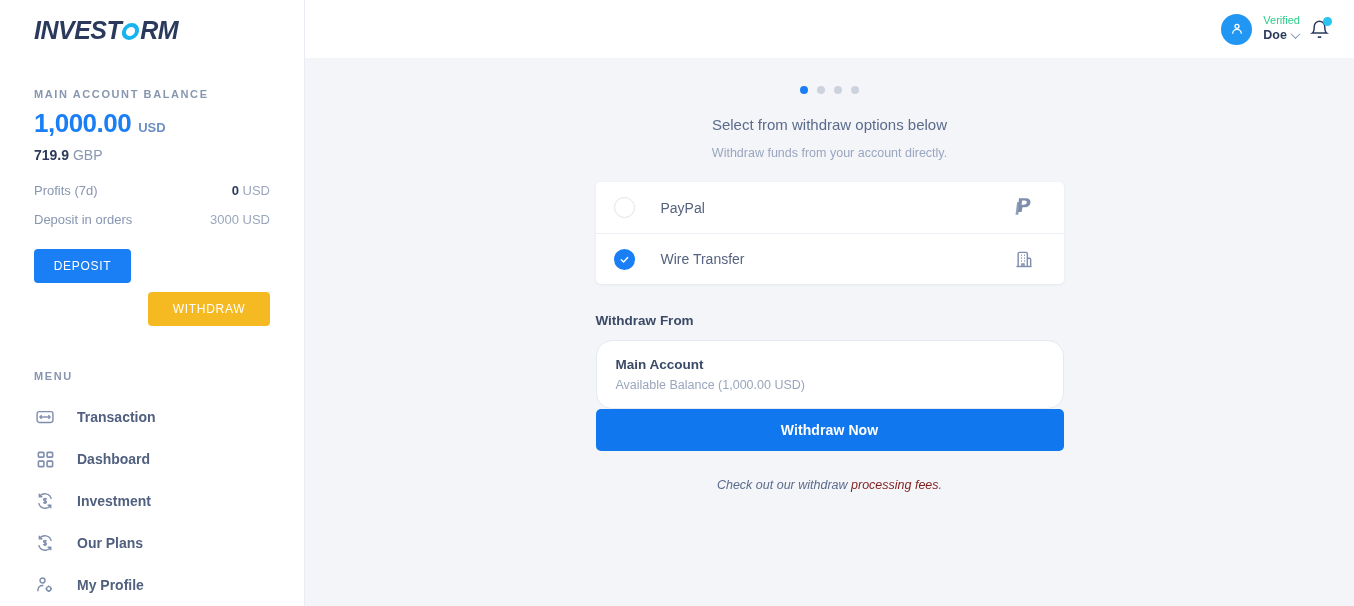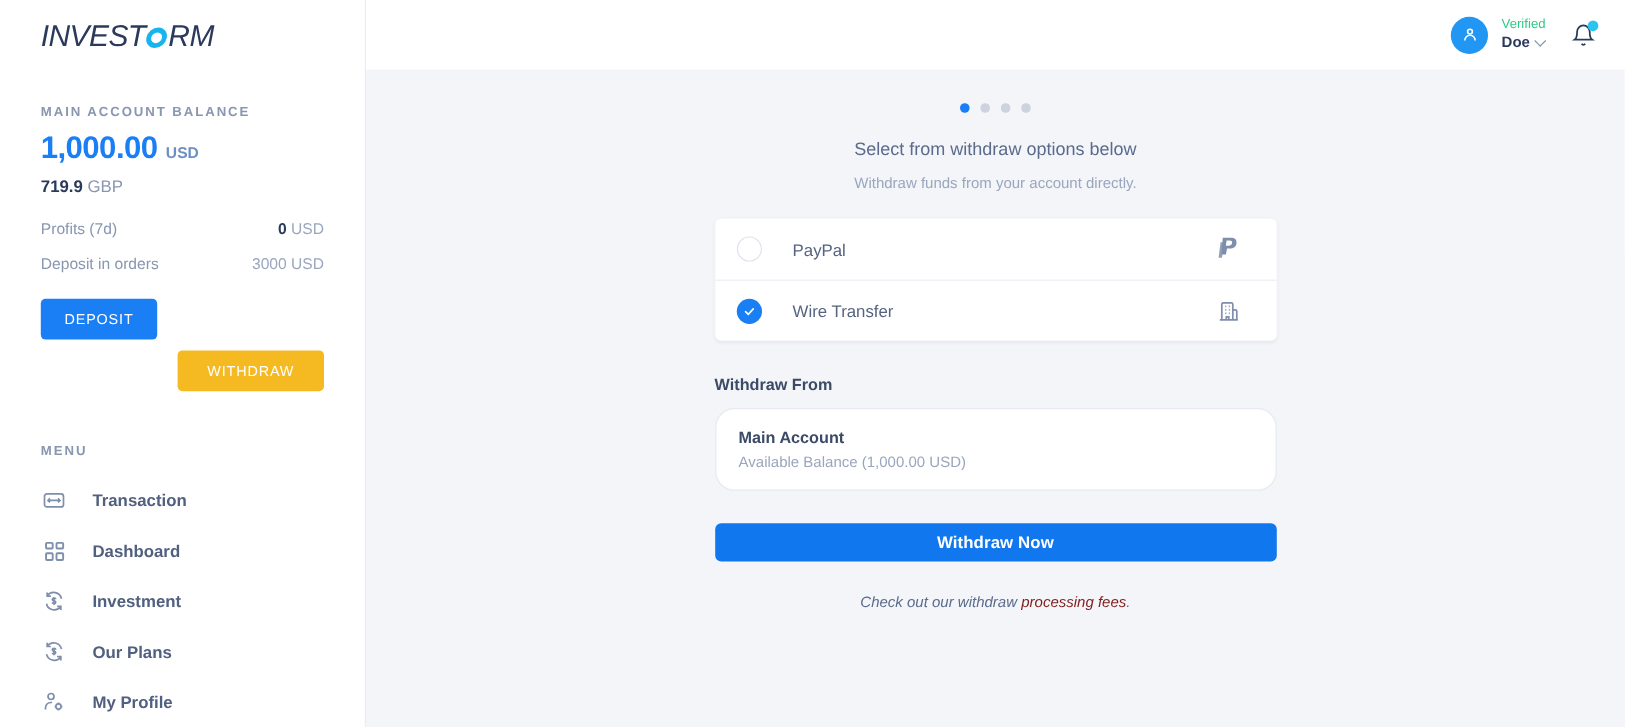--- a/index.html
+++ b/index.html
@@ -15,21 +15,21 @@
   .sidebar {
     width:305px; height:606px;
     background:#ffffff;
     border-right:1px solid #e9ecf2;
     flex:0 0 305px;
     position:relative;
     overflow:hidden;
   }
   .logo-wrap { padding:16px 0 0 34px; height:60px; }
   .logo {
-    font-size:25px; font-weight:normal; font-style:italic;
+    font-size:25px; font-weight:bold; font-style:italic;
     letter-spacing:-0.5px; color:#2b3a5c;
     display:inline-flex; align-items:center;
   }
   .logo .ring {
     display:inline-block; width:17px; height:17px;
     border:4px solid #17b4f0; border-radius:50%;
     margin:0 1px; transform:skewX(-10deg);
     position:relative; top:1px;
   }
 
@@ -81,21 +81,21 @@
   .menu-item .mi-label {
     font-size:14px; font-weight:bold; color:#51607f;
   }
   .sec-label.additional { padding-top:34px; }
 
   
   .main { flex:1; height:606px; display:flex; flex-direction:column; min-width:0; }
   .topbar {
     height:58px; background:#fff;
     display:flex; align-items:center; justify-content:flex-end;
-    padding-right:22px; gap:18px; flex:0 0 58px;
+    padding-right:22px; gap:6px; flex:0 0 58px;
   }
   .user-chip { display:flex; align-items:center; gap:11px; cursor:pointer; }
   .avatar {
     width:31px; height:31px; border-radius:50%;
     background:#2196f3; display:flex; align-items:center; justify-content:center;
   }
   .user-meta { line-height:1.25; }
   .verified { font-size:11px; color:#2ecc88; font-weight:normal; }
   .uname { font-size:12.5px; font-weight:bold; color:#2b3a5c; display:flex; align-items:center; gap:5px; }
   .chev { display:inline-block; width:7px; height:7px;
@@ -150,21 +150,21 @@
   }
   .acct-card {
     width:468px; margin-top:12px; background:#fff;
     border:1px solid #e6e9f0; border-radius:16px;
     padding:16px 19px; cursor:pointer;
   }
   .acct-name { font-size:13.5px; font-weight:bold; color:#3b4a66; }
   .acct-bal { margin-top:6px; font-size:12.5px; color:#9aa6bd; }
 
   .btn-withdraw {
-    width:468px; margin-top:27px; height:32px;
+    width:468px; height:42px;
     background:#1177ee; border:none; border-radius:5px;
     color:#fff; font-size:14px; font-weight:bold;
     font-family:inherit; cursor:pointer; letter-spacing:0.1px;
   }
   .footnote {
     margin-top:27px; font-size:12.5px; font-style:italic; color:#5a6b8c;
   }
   .footnote a { color:#7f1d1d; text-decoration:none; font-style:italic; }
 </style>
 </head>

